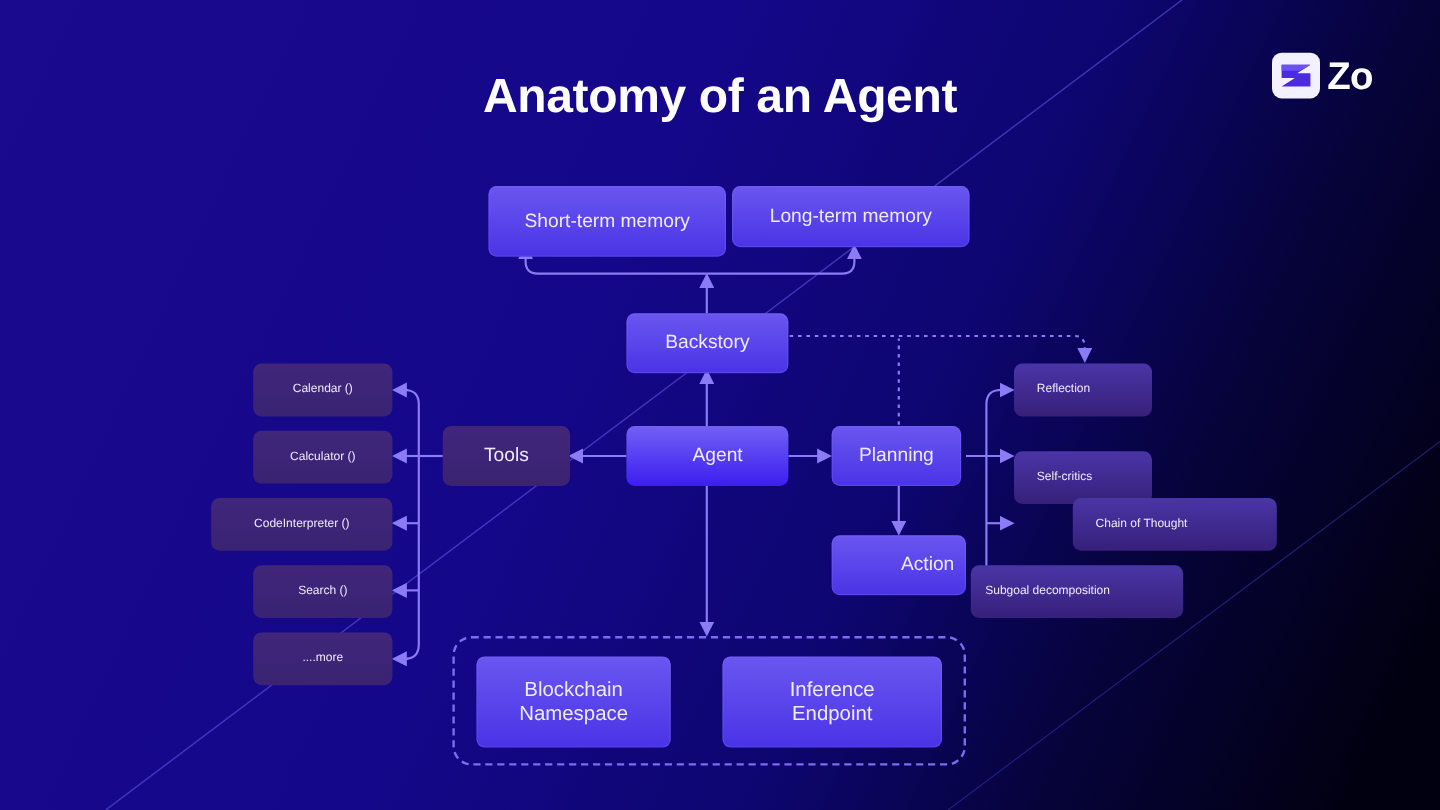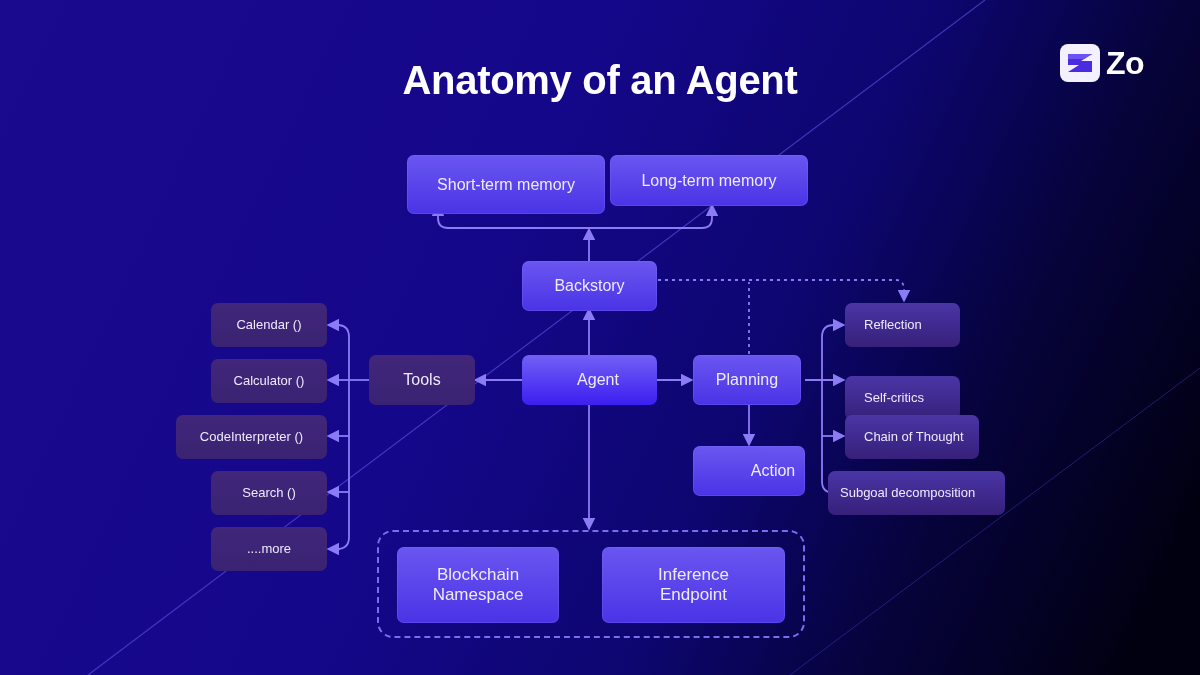--- a/index.html
+++ b/index.html
@@ -27,21 +27,21 @@
   .node.primary {
     background: linear-gradient(180deg, #6a56f0 0%, #4a33e6 100%);
     box-shadow: 0 0 0 1px rgba(140,120,255,0.25) inset;
   }
   .node.agent {
     background: linear-gradient(180deg, #7260f5 0%, #3c1ef0 100%);
     padding-left: 17px;
   }
   .node.secondary {
     background: linear-gradient(180deg, #41267a 0%, #3a2373 100%);
-    font-size: 13px;
+    font-size: 10px;
   }
   .node.secondary.tools { font-size: 16px; }
   .node.secondary.right-item {
     background: linear-gradient(180deg, #4a35a6 0%, #36207a 100%);
     justify-content: flex-start; padding-left: 19px; text-align: right;
   }
   .node.secondary.right-item.subgoal { padding-left: 12px; }
   .node.primary.big { font-size: 17px; }
   .dashed-group {
     position: absolute; left: 377px; top: 530px; width: 428px; height: 108px; box-sizing: border-box;
@@ -123,18 +123,18 @@
 <div class="node primary" style="left:693px;top:446px;width:112px;height:50px;padding-left:48px;">Action</div>
 
 <div class="node secondary" style="left:211px;top:303px;width:116px;height:44px;">Calendar ()</div>
 <div class="node secondary" style="left:211px;top:359px;width:116px;height:44px;">Calculator ()</div>
 <div class="node secondary" style="left:176px;top:415px;width:151px;height:44px;">CodeInterpreter ()</div>
 <div class="node secondary" style="left:211px;top:471px;width:116px;height:44px;">Search ()</div>
 <div class="node secondary" style="left:211px;top:527px;width:116px;height:44px;">....more</div>
 
 <div class="node secondary right-item" style="left:845px;top:303px;width:115px;height:44px;">Reflection</div>
 <div class="node secondary right-item" style="left:845px;top:376px;width:115px;height:44px;">Self-critics</div>
-<div class="node secondary right-item" style="left:845px;top:415px;width:134px;height:44px;">Chain of Thought</div>
-<div class="node secondary right-item subgoal" style="left:828px;top:471px;width:177px;height:44px;">Subgoal decomposition</div>
+<div class="node secondary right-item" style="left:894px;top:415px;width:170px;height:44px;">Chain of Thought</div>
+<div class="node secondary right-item subgoal" style="left:809px;top:471px;width:177px;height:44px;">Subgoal decomposition</div>
 
 <div class="dashed-group"></div>
 <div class="node primary big" style="left:397px;top:547px;width:162px;height:76px;padding:0 30px;">Blockchain Namespace</div>
 <div class="node primary big" style="left:602px;top:547px;width:183px;height:76px;padding:0 40px;">Inference Endpoint</div>
 
 </body></html>

